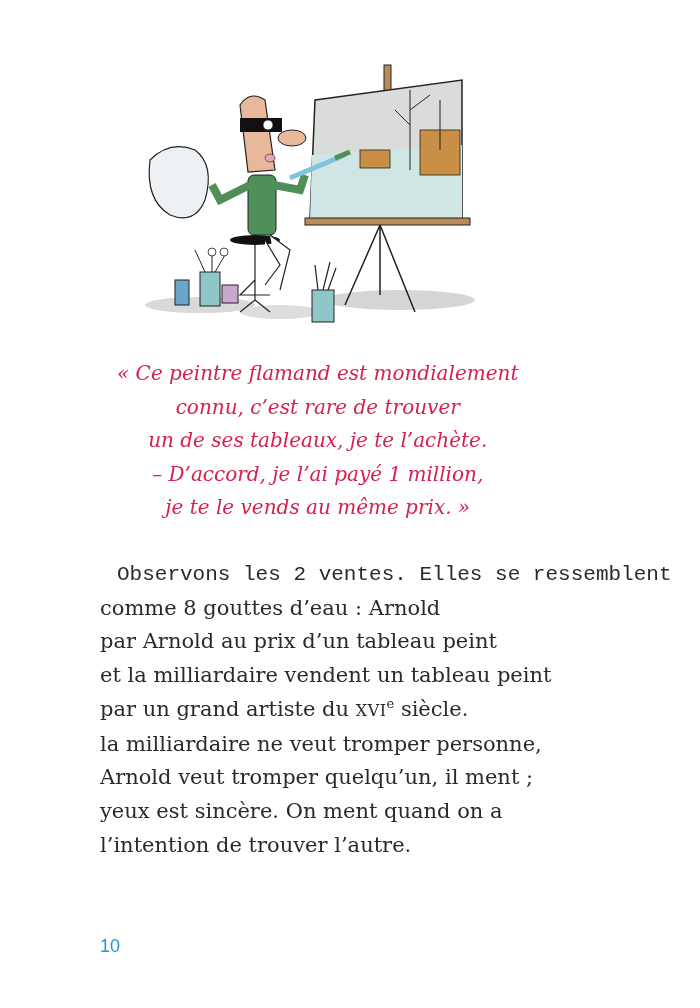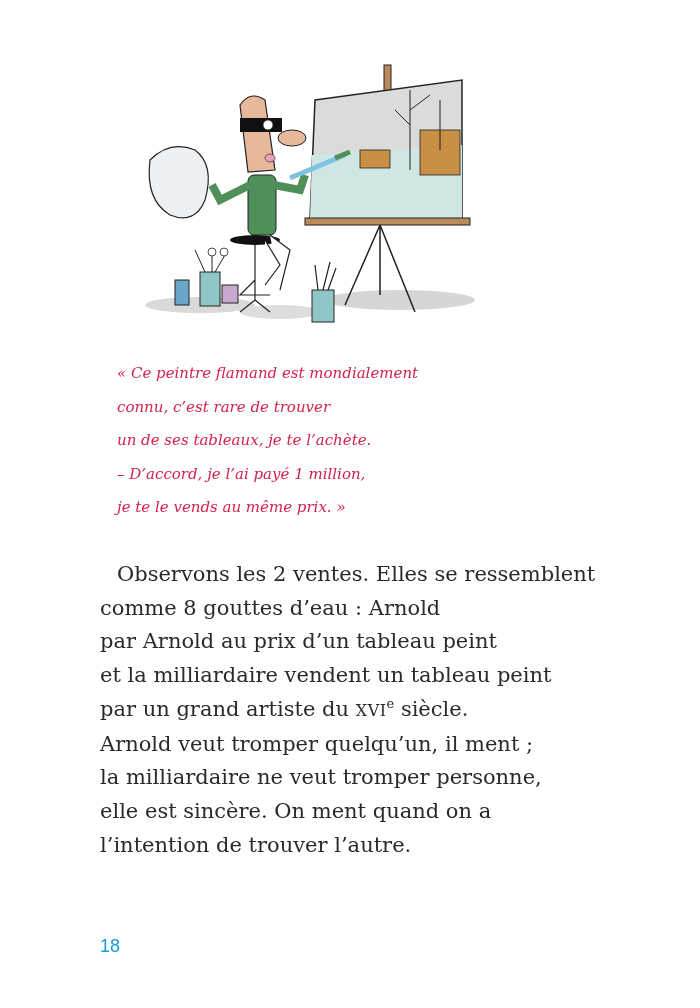--- a/index.html
+++ b/index.html
@@ -1,22 +1,22 @@
 <!DOCTYPE html>
 <html><head>
 <meta charset="utf-8">
 <style>
   html, body { margin: 0; padding: 0; background: #ffffff; }
   body { width: 700px; height: 1008px; position: relative; overflow: hidden; font-family: "DejaVu Serif", serif; }
   .illustration { position: absolute; left: 140px; top: 50px; width: 360px; height: 290px; }
-  .quote { position: absolute; left: 117px; top: 357px; color: #d4224e; font-style: italic; font-size: 15px; line-height: 33.5px; font-family: "DejaVu Serif", serif; }
+  .quote { position: absolute; left: 117px; top: 357px; color: #d4224e; font-style: italic; font-size: 20px; line-height: 33.5px; font-family: "DejaVu Serif", serif; text-align: center; }
   .quote div { white-space: nowrap; }
   .body-text { position: absolute; left: 100px; top: 558px; color: #2a2a2a; font-size: 21px; line-height: 33.7px; font-family: "DejaVu Serif", serif; }
   .body-text div { white-space: nowrap; }
-  .indent { padding-left: 17px; }
+  .indent { padding-left: 17px; font-family: Liberation Mono, monospace; }
   .sc { font-size: 16px; letter-spacing: 0.5px; }
   sup { font-size: 13px; line-height: 0; vertical-align: 8px; }
   .page-number { position: absolute; left: 100px; top: 936px; color: #1a9ad8; font-family: "Liberation Sans", sans-serif; font-size: 18px; }
 </style>
 </head>
 <body>
 
 <div class="illustration">
   <svg width="360" height="290" viewBox="0 0 360 290">
 
@@ -74,19 +74,19 @@
   <div>– D’accord, je l’ai payé 1 million,</div>
   <div>je te le vends au même prix. »</div>
 </div>
 
 <div class="body-text">
   <div class="indent">Observons les 2 ventes. Elles se ressemblent</div>
   <div>comme 8 gouttes d’eau : Arnold</div>
   <div>par Arnold au prix d’un tableau peint</div>
   <div>et la milliardaire vendent un tableau peint</div>
   <div><span>par un grand artiste du </span><span class="sc">XVI</span><sup>e</sup><span> siècle.</span></div>
+  <div>la milliardaire ne veut tromper personne,</div>
   <div>Arnold veut tromper quelqu’un, il ment ;</div>
-  <div>la milliardaire ne veut tromper personne,</div>
-  <div>elle est sincère. On ment quand on a</div>
+  <div>yeux est sincère. On ment quand on a</div>
   <div>l’intention de trouver l’autre.</div>
 </div>
 
-<div class="page-number">18</div>
+<div class="page-number">10</div>
 
 </body></html>

